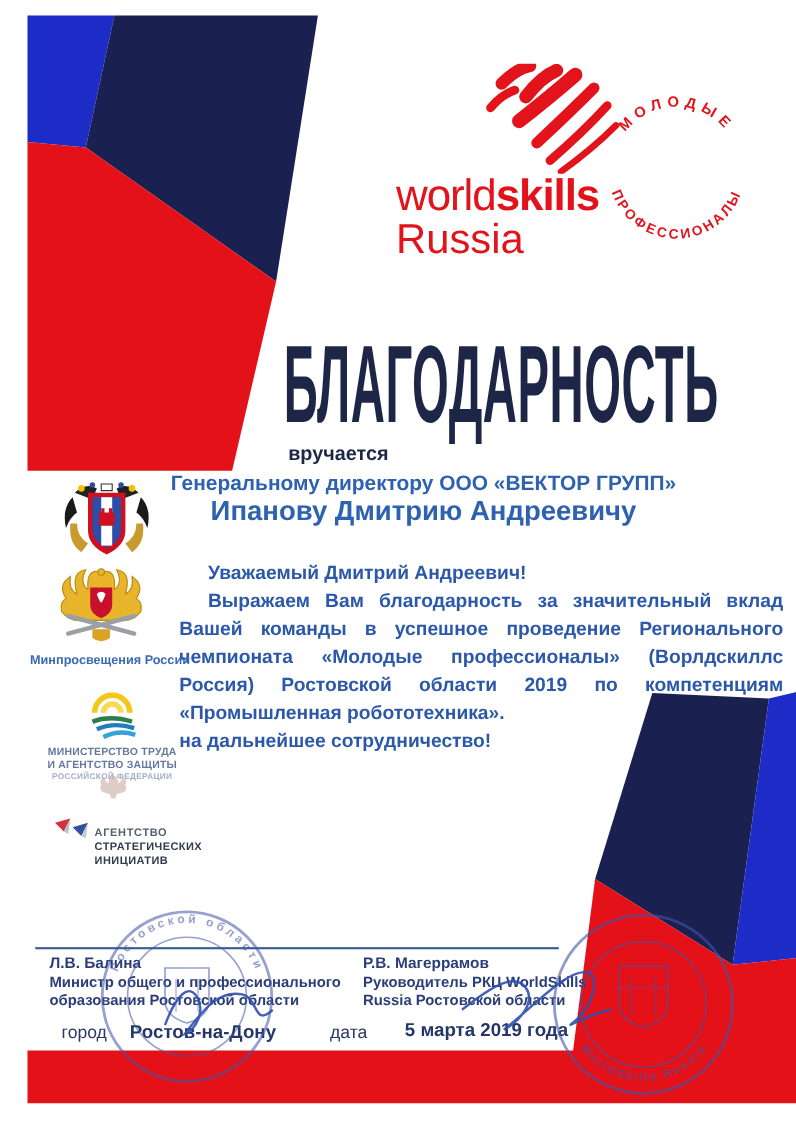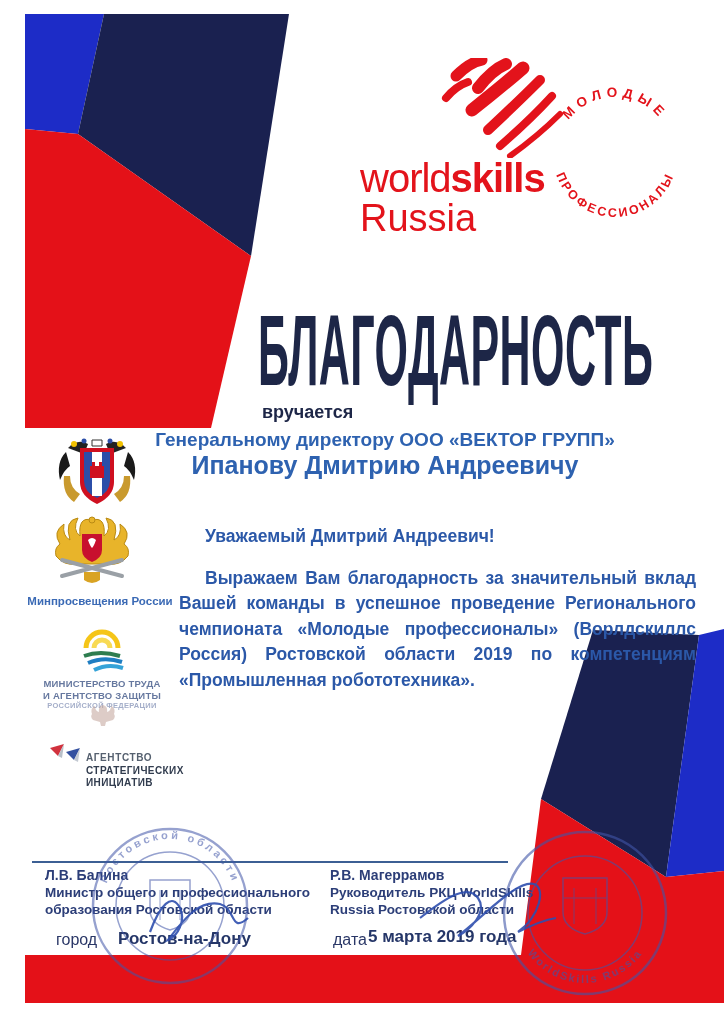--- a/index.html
+++ b/index.html
@@ -21,42 +21,42 @@
     left:258px;top:300px;font-size:100px;font-weight:700;color:#1d2647;
     line-height:1;white-space:nowrap;z-index:1;
   }
   .title>span{display:inline-block;transform:scaleX(0.43);transform-origin:0 50%;letter-spacing:1px;}
   .presented{left:262px;top:402px;font-size:18px;font-weight:700;color:#1d2647;z-index:1;}
   
   .rec1{left:140px;top:429px;width:490px;text-align:center;font-size:19px;font-weight:700;color:#2e62b0;z-index:1;}
   .rec2{left:140px;top:451px;width:490px;text-align:center;font-size:25px;font-weight:700;color:#2e62b0;z-index:1;}
   
   .bodytext{left:163px;top:508px;width:549px;color:#2b58a8;font-size:17.5px;font-weight:700;line-height:25.5px;z-index:1;}
-  .bodytext p{margin:16px;}
+  .bodytext p{margin:0;}
   .p-indent{text-indent:26px;}
   .p-just{text-align:justify;}
   
   .cap-minpros{left:26px;top:595px;width:148px;text-align:center;font-size:11.5px;font-weight:700;color:#3b6ab5;z-index:1;}
   .cap-mintrud{left:20px;top:678px;width:164px;text-align:center;color:#66789f;font-weight:700;z-index:1;}
   .cap-mintrud .l1,.cap-mintrud .l2{font-size:9.5px;line-height:11.5px;letter-spacing:.2px;}
   .cap-mintrud .l3{font-size:7.5px;line-height:10px;color:#a4aec9;font-weight:700;letter-spacing:.3px;}
   .asi-text{left:86px;top:752px;color:#323d4f;z-index:1;}
   .asi-text .a1{font-size:10px;font-weight:700;color:#55606f;line-height:12.5px;letter-spacing:.6px;}
   .asi-text .a2,.asi-text .a3{font-size:10px;font-weight:700;line-height:12.5px;letter-spacing:.4px;}
   
   .sig-line{left:32px;top:861px;width:476px;height:2px;background:#3c5f94;z-index:1;}
   .sig-block{font-size:13.5px;font-weight:700;color:#2c3e78;line-height:17px;z-index:1;}
   .sig-left{left:45px;top:867px;width:280px;}
   .sig-right{left:330px;top:867px;width:240px;}
   .sig-name{font-size:14px;}
   .label{font-size:16px;font-weight:400;color:#2a3767;z-index:1;}
   .value{font-size:17px;font-weight:700;color:#253668;z-index:1;}
   .city-label{left:56px;top:931px;}
   .city-value{left:118px;top:929px;}
-  .date-label{left:333px;top:931px;}
+  .date-label{left:300px;top:931px;}
   .date-value{left:368px;top:927px;}
   
   #ws-logo{left:350px;top:58px;z-index:1;margin-left:10px;}
   #yp-logo{left:532px;top:70px;z-index:1;}
   #rostov{left:54px;top:436px;z-index:1;}
   #minpros{left:50px;top:514px;z-index:1;}
   #mintrud{left:80px;top:626px;z-index:1;}
   #ghost-eagle{left:90px;top:704px;z-index:1;opacity:.55;}
   #asi-arrows{left:48px;top:742px;z-index:1;}
   #overlay{position:absolute;left:0;top:0;z-index:2;pointer-events:none;}
@@ -127,20 +127,21 @@
     <path d="M26,12 h34 v34 q0,14 -17,22 q-17,-8 -17,-22 Z" fill="#cf1020"></path>
     <path d="M30,16 h26 v29 q0,11 -13,17 q-13,-6 -13,-17 Z" fill="#2b4ea8"></path>
     <rect x="38" y="16" width="10" height="44" fill="#ffffff"></rect>
     <path d="M36,30 h14 v12 h-14 z" fill="#cf1020"></path>
     <path d="M38,26 h3 v5 h-3 z M45,26 h3 v5 h-3 z" fill="#cf1020"></path>
   </svg>
 
   <div class="abs bodytext">
     <p class="p-indent">Уважаемый Дмитрий Андреевич!</p>
     <p class="p-indent p-just">Выражаем Вам благодарность за значительный вклад Вашей команды в успешное проведение Регионального чемпионата «Молодые профессионалы» (Ворлдскиллс Россия) Ростовской области 2019 по компетенциям «Промышленная робототехника».</p>
+    <p>на дальнейшее сотрудничество!</p>
   </div>
 
   <svg class="abs" id="minpros" width="84" height="80" viewBox="0 0 84 80">
     <path d="M10,30 Q2,18 14,10 Q12,22 20,26 Q14,6 28,4 Q22,16 30,22 Q28,2 42,6 Q56,2 54,22 Q62,16 56,4 Q70,6 64,26 Q72,22 70,10 Q82,18 74,30 Q80,34 78,42 Q70,52 58,50 L26,50 Q14,52 6,42 Q4,34 10,30 Z" fill="#e8b42a" stroke="#b98a14" stroke-width="1"></path>
     <circle cx="42" cy="6" r="3" fill="#e8b42a" stroke="#b98a14" stroke-width="1"></circle>
     <path d="M32,20 h20 v16 q0,8 -10,12 q-10,-4 -10,-12 Z" fill="#c8102e"></path>
     <path d="M38,26 q4,-4 8,0 q-2,6 -4,8 q-2,-2 -4,-8 Z" fill="#ffffff"></path>
     <path d="M12,62 L72,46 M12,46 L72,62" stroke="#9aa0a6" stroke-width="4" stroke-linecap="round"></path>
     <path d="M34,58 h16 v8 q-8,6 -16,0 Z" fill="#d9a323"></path>
   </svg>

